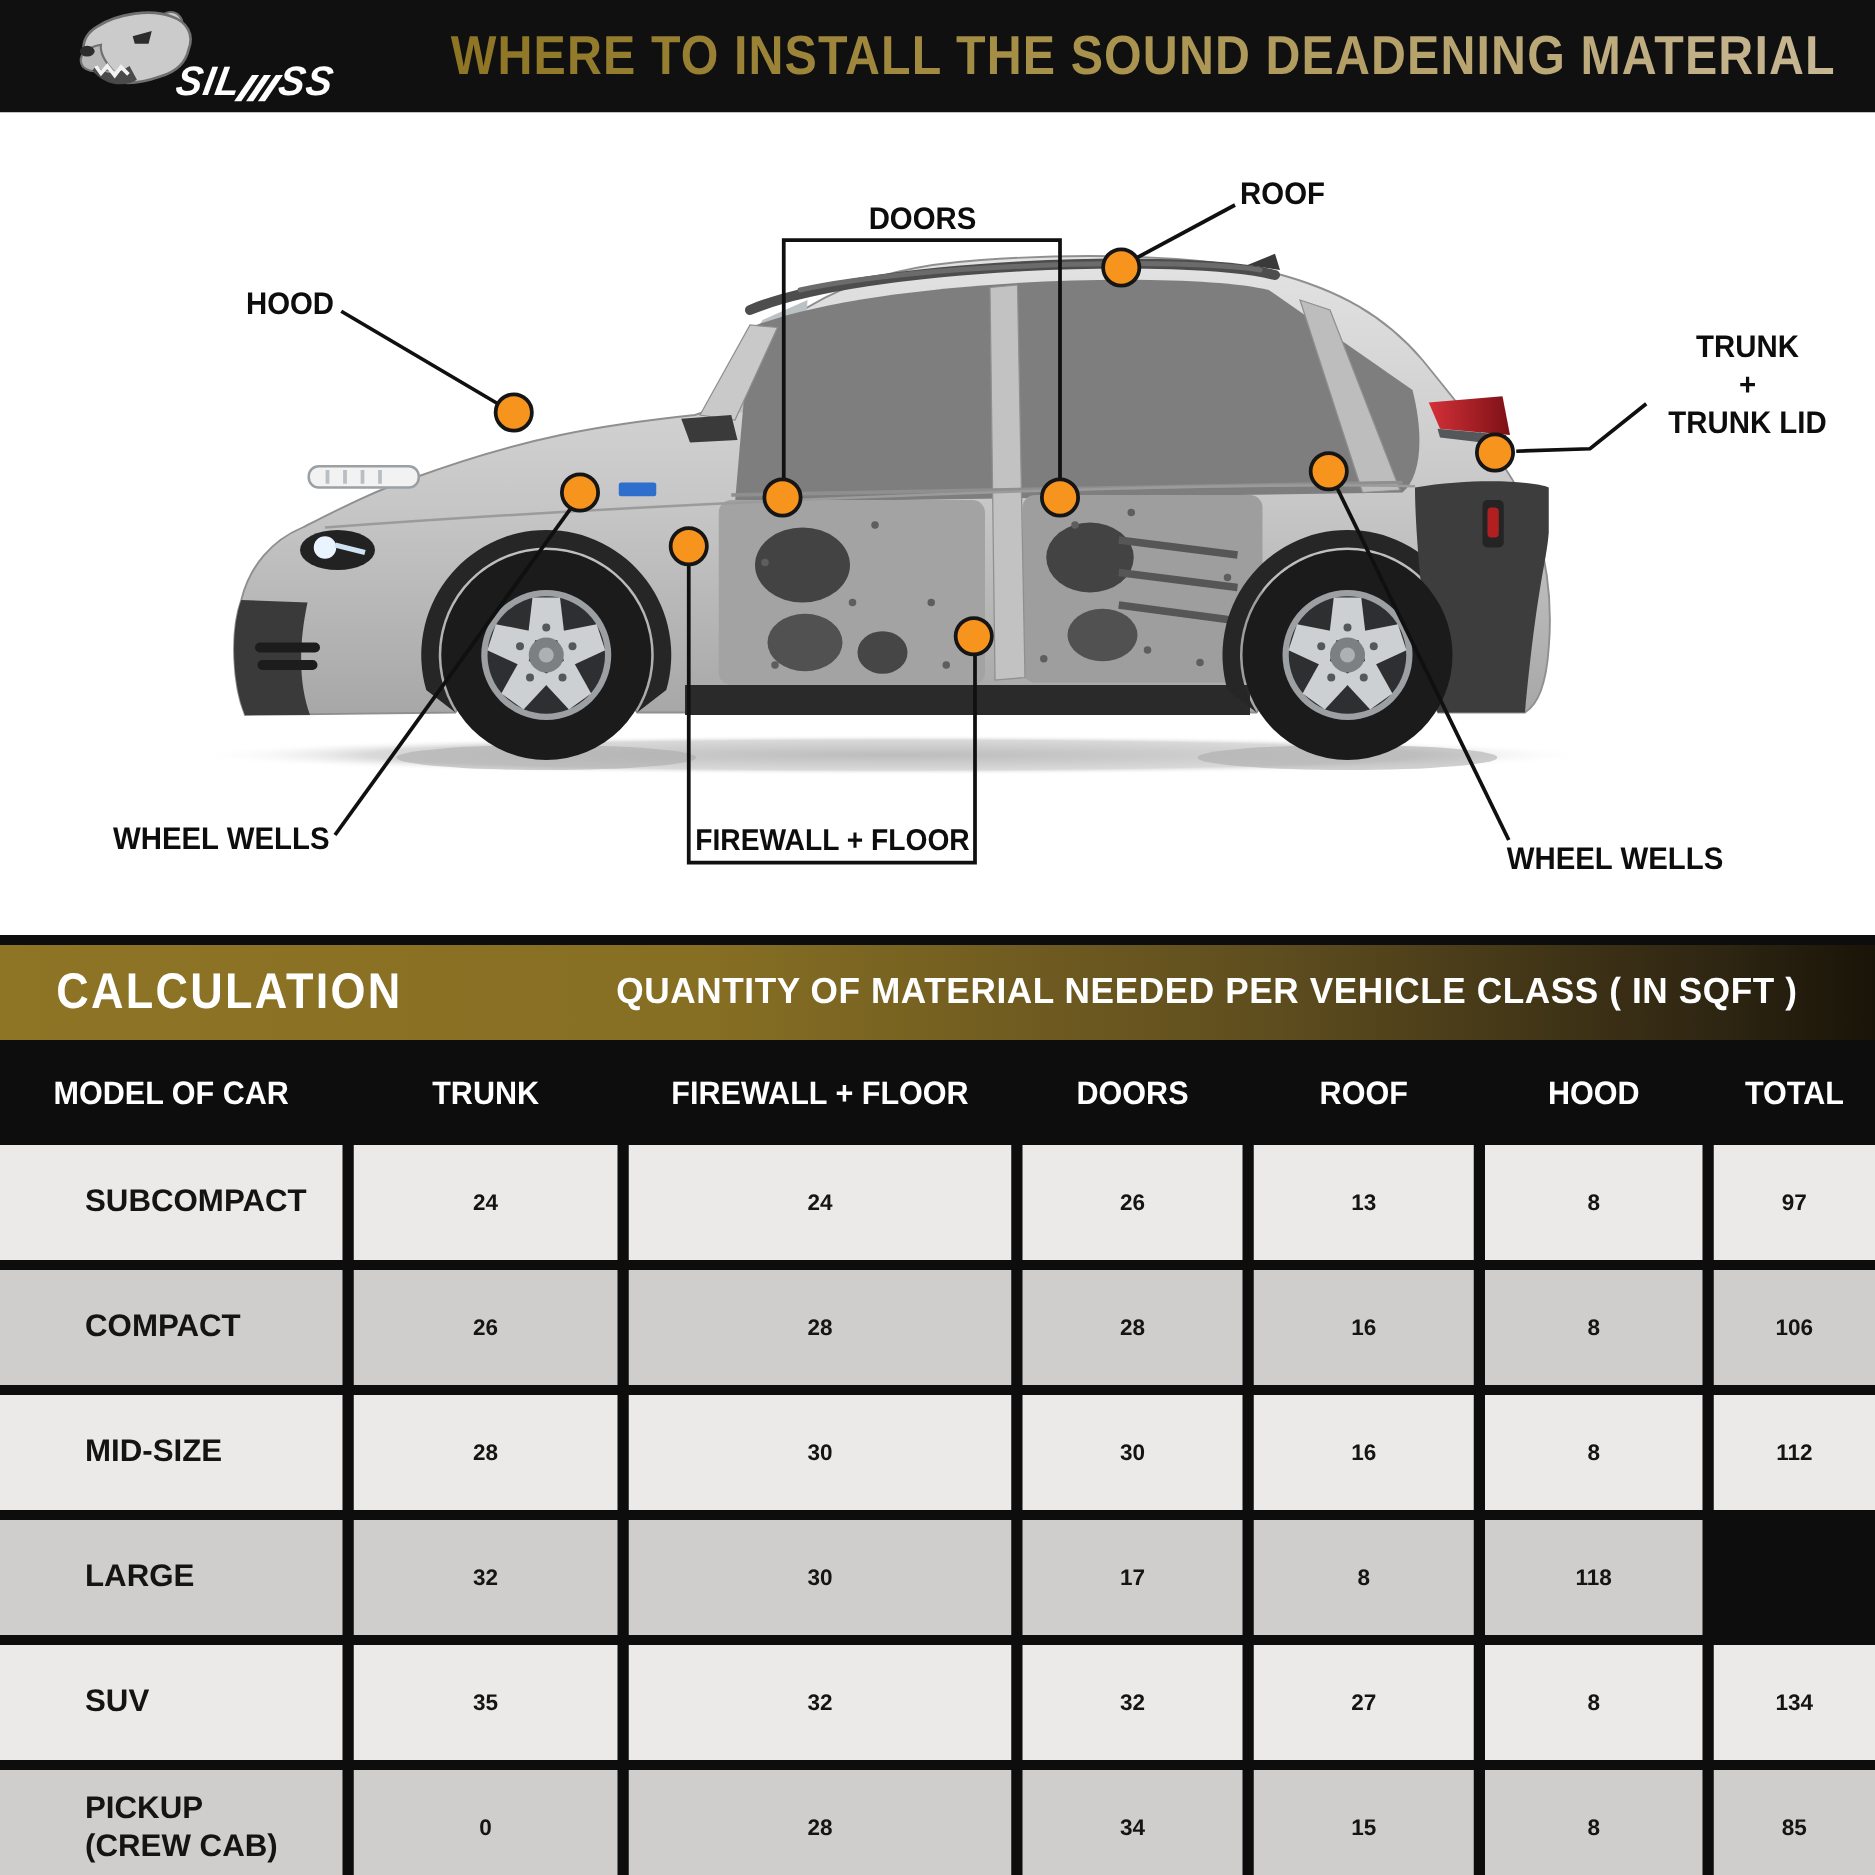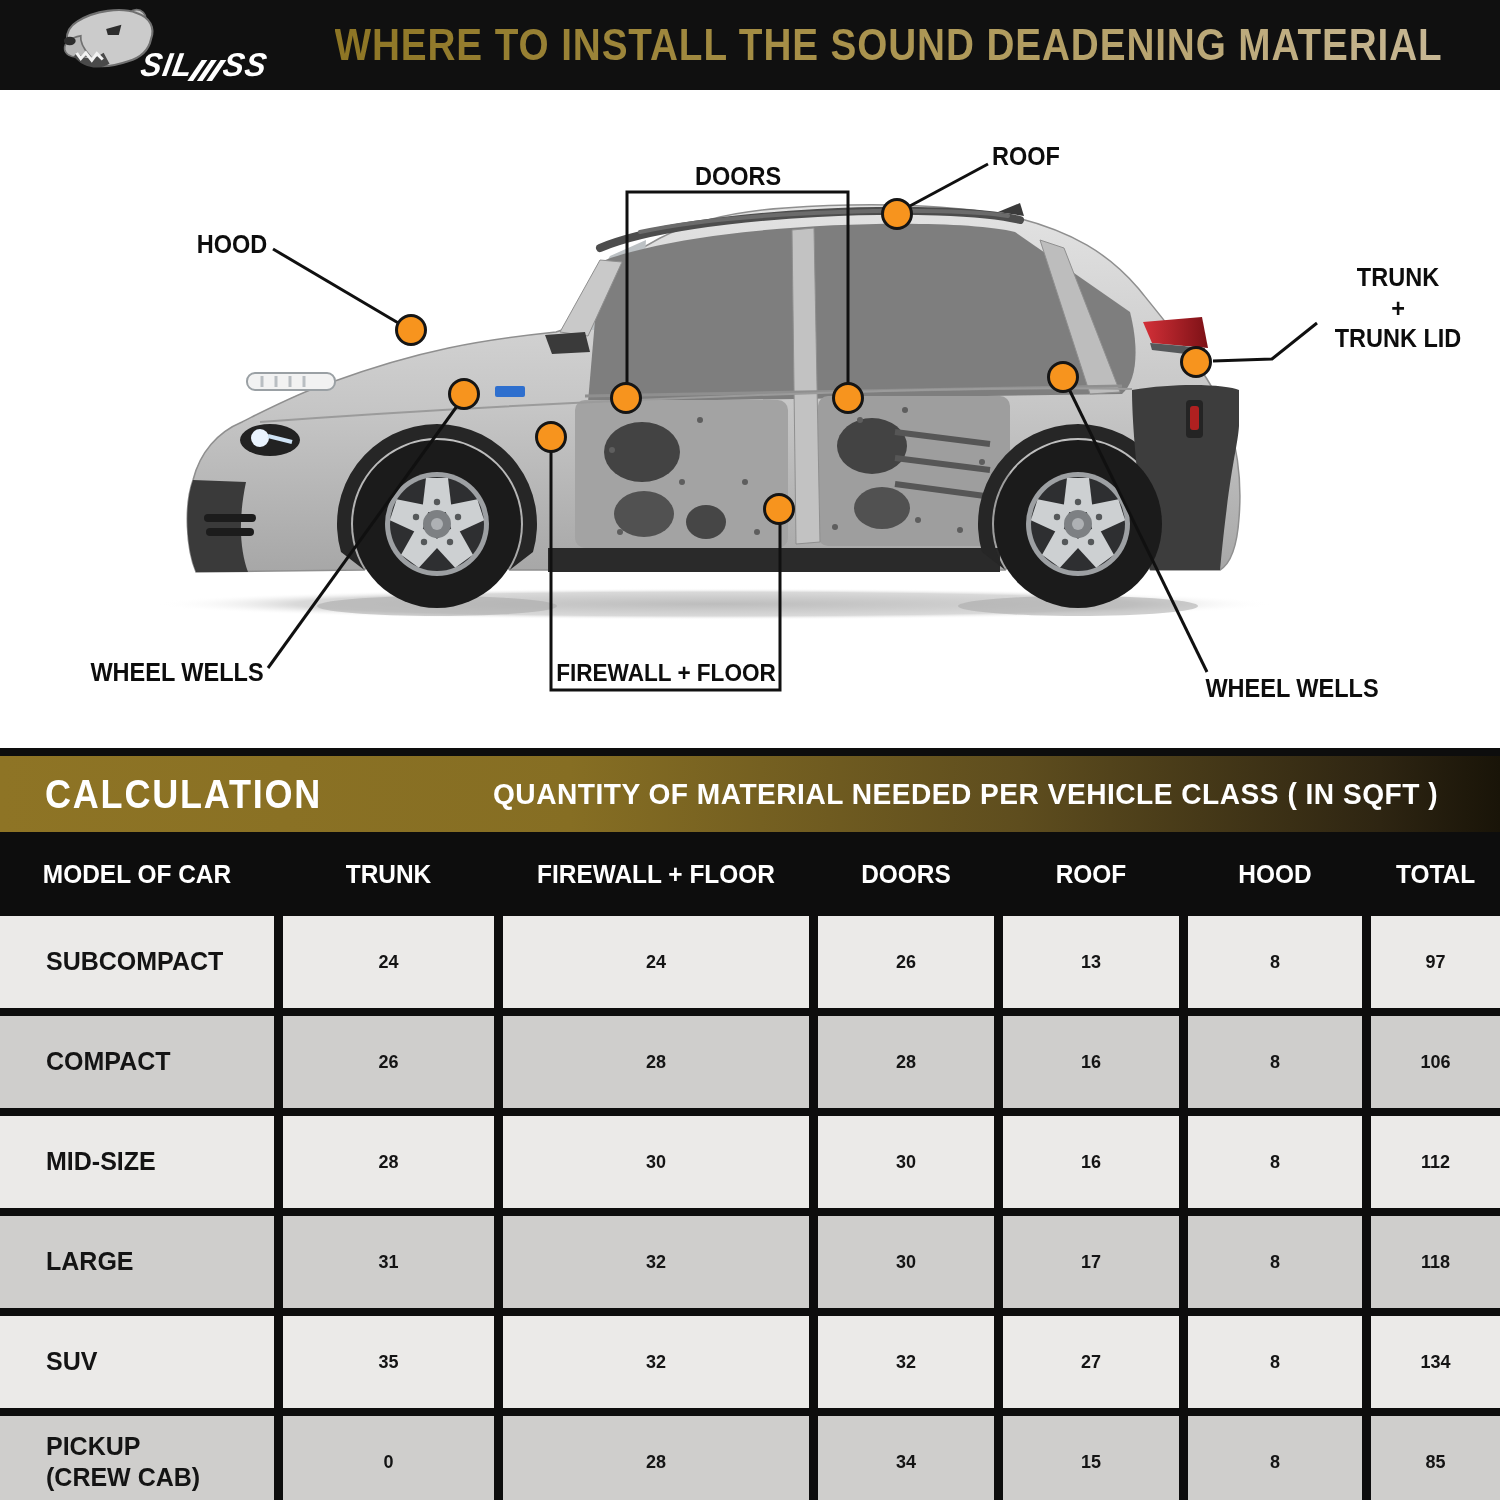--- a/index.html
+++ b/index.html
@@ -7,21 +7,21 @@
 
   
   .header{position:relative;width:1500px;height:90px;background:#101010;}
   .logo{position:absolute;left:52px;top:2px;width:230px;height:88px;}
   .logo svg{position:absolute;left:0;top:0;}
   .brand{position:absolute;left:86px;top:44px;color:#fff;font-weight:900;font-style:italic;
          font-size:33px;letter-spacing:1px;transform:skewX(-10deg) scaleX(.95);white-space:nowrap;
          display:flex;align-items:flex-end;}
   .brand .slashes{display:inline-flex;gap:4px;margin:0 3px 3px 3px;align-items:flex-end;}
   .brand .slashes i{display:block;width:6px;height:21px;background:#fff;transform:skewX(-28deg);}
-  .title-wrap{position:absolute;left:285px;right:8px;top:0;bottom:0;display:flex;align-items:center;justify-content:center;}
+  .title-wrap{position:absolute;left:285px;right:8px;top:0;bottom:0;display:flex;align-items:center;justify-content:flex-start;}
   .title{font-size:44px;font-weight:800;letter-spacing:1px;transform:scaleX(.88);white-space:nowrap;
          background:linear-gradient(90deg,#8d7524 0%,#a8914a 45%,#c7b794 100%);
          -webkit-background-clip:text;background-clip:text;color:transparent;}
 
   
   .diagram{position:relative;width:1500px;height:658px;background:#ffffff;}
   .diagram svg.scene{position:absolute;left:0;top:0;}
   .callout{position:absolute;transform:translate(-50%,-50%) scaleX(.94);font-weight:700;font-size:25px;
            color:#0d0d0d;white-space:nowrap;letter-spacing:0;}
   .callout.small{font-size:24px;}
@@ -34,21 +34,21 @@
   .calc-heading{position:absolute;left:45px;top:50%;transform:translateY(-50%) scaleX(.9);transform-origin:left center;
     color:#fff;font-size:40px;font-weight:800;letter-spacing:2px;white-space:nowrap;}
   .calc-subtitle{position:absolute;left:493px;top:50%;transform:translateY(-50%) scaleX(.97);transform-origin:left center;
     color:#fff;font-size:29px;font-weight:700;letter-spacing:.5px;white-space:nowrap;}
   .grid7{display:grid;grid-template-columns:274px 211px 306px 176px 176px 174px 129px;column-gap:9px;}
   .thead{height:84px;align-items:center;}
   .thead .th{display:flex;align-items:center;justify-content:center;color:#fff;font-size:26px;font-weight:700;
     transform:scaleX(.94);white-space:nowrap;}
   .trow{height:92px;margin-bottom:8px;}
   .cell{display:flex;align-items:center;justify-content:center;font-size:18px;font-weight:700;color:#141414;}
-  .cell.model{justify-content:flex-start;padding-left:46px;font-size:25px;white-space:pre-line;line-height:1.25;}
+  .cell.model{justify-content:flex-start;padding-left:68px;font-size:25px;white-space:pre-line;line-height:1.25;}
   .row-light .cell{background:#ebeae8;}
   .row-dark  .cell{background:#cfcecc;}
 </style>
 </head>
 <body>
 
 <div class="header">
   <div class="logo">
     <svg width="110" height="88" viewBox="0 0 130 100">
       <circle cx="100" cy="18" r="11" fill="#c6c6c6" stroke="#6f6f6f" stroke-width="2"></circle>
@@ -269,21 +269,20 @@
       <div class="cell model">MID-SIZE</div>
       <div class="cell">28</div>
       <div class="cell">30</div>
       <div class="cell">30</div>
       <div class="cell">16</div>
       <div class="cell">8</div>
       <div class="cell">112</div>
     </div>
     <div class="grid7 trow row-dark">
       <div class="cell model">LARGE</div>
-      <div class="cell">31</div>
       <div class="cell">32</div>
       <div class="cell">30</div>
       <div class="cell">17</div>
       <div class="cell">8</div>
       <div class="cell">118</div>
     </div>
     <div class="grid7 trow row-light">
       <div class="cell model">SUV</div>
       <div class="cell">35</div>
       <div class="cell">32</div>

